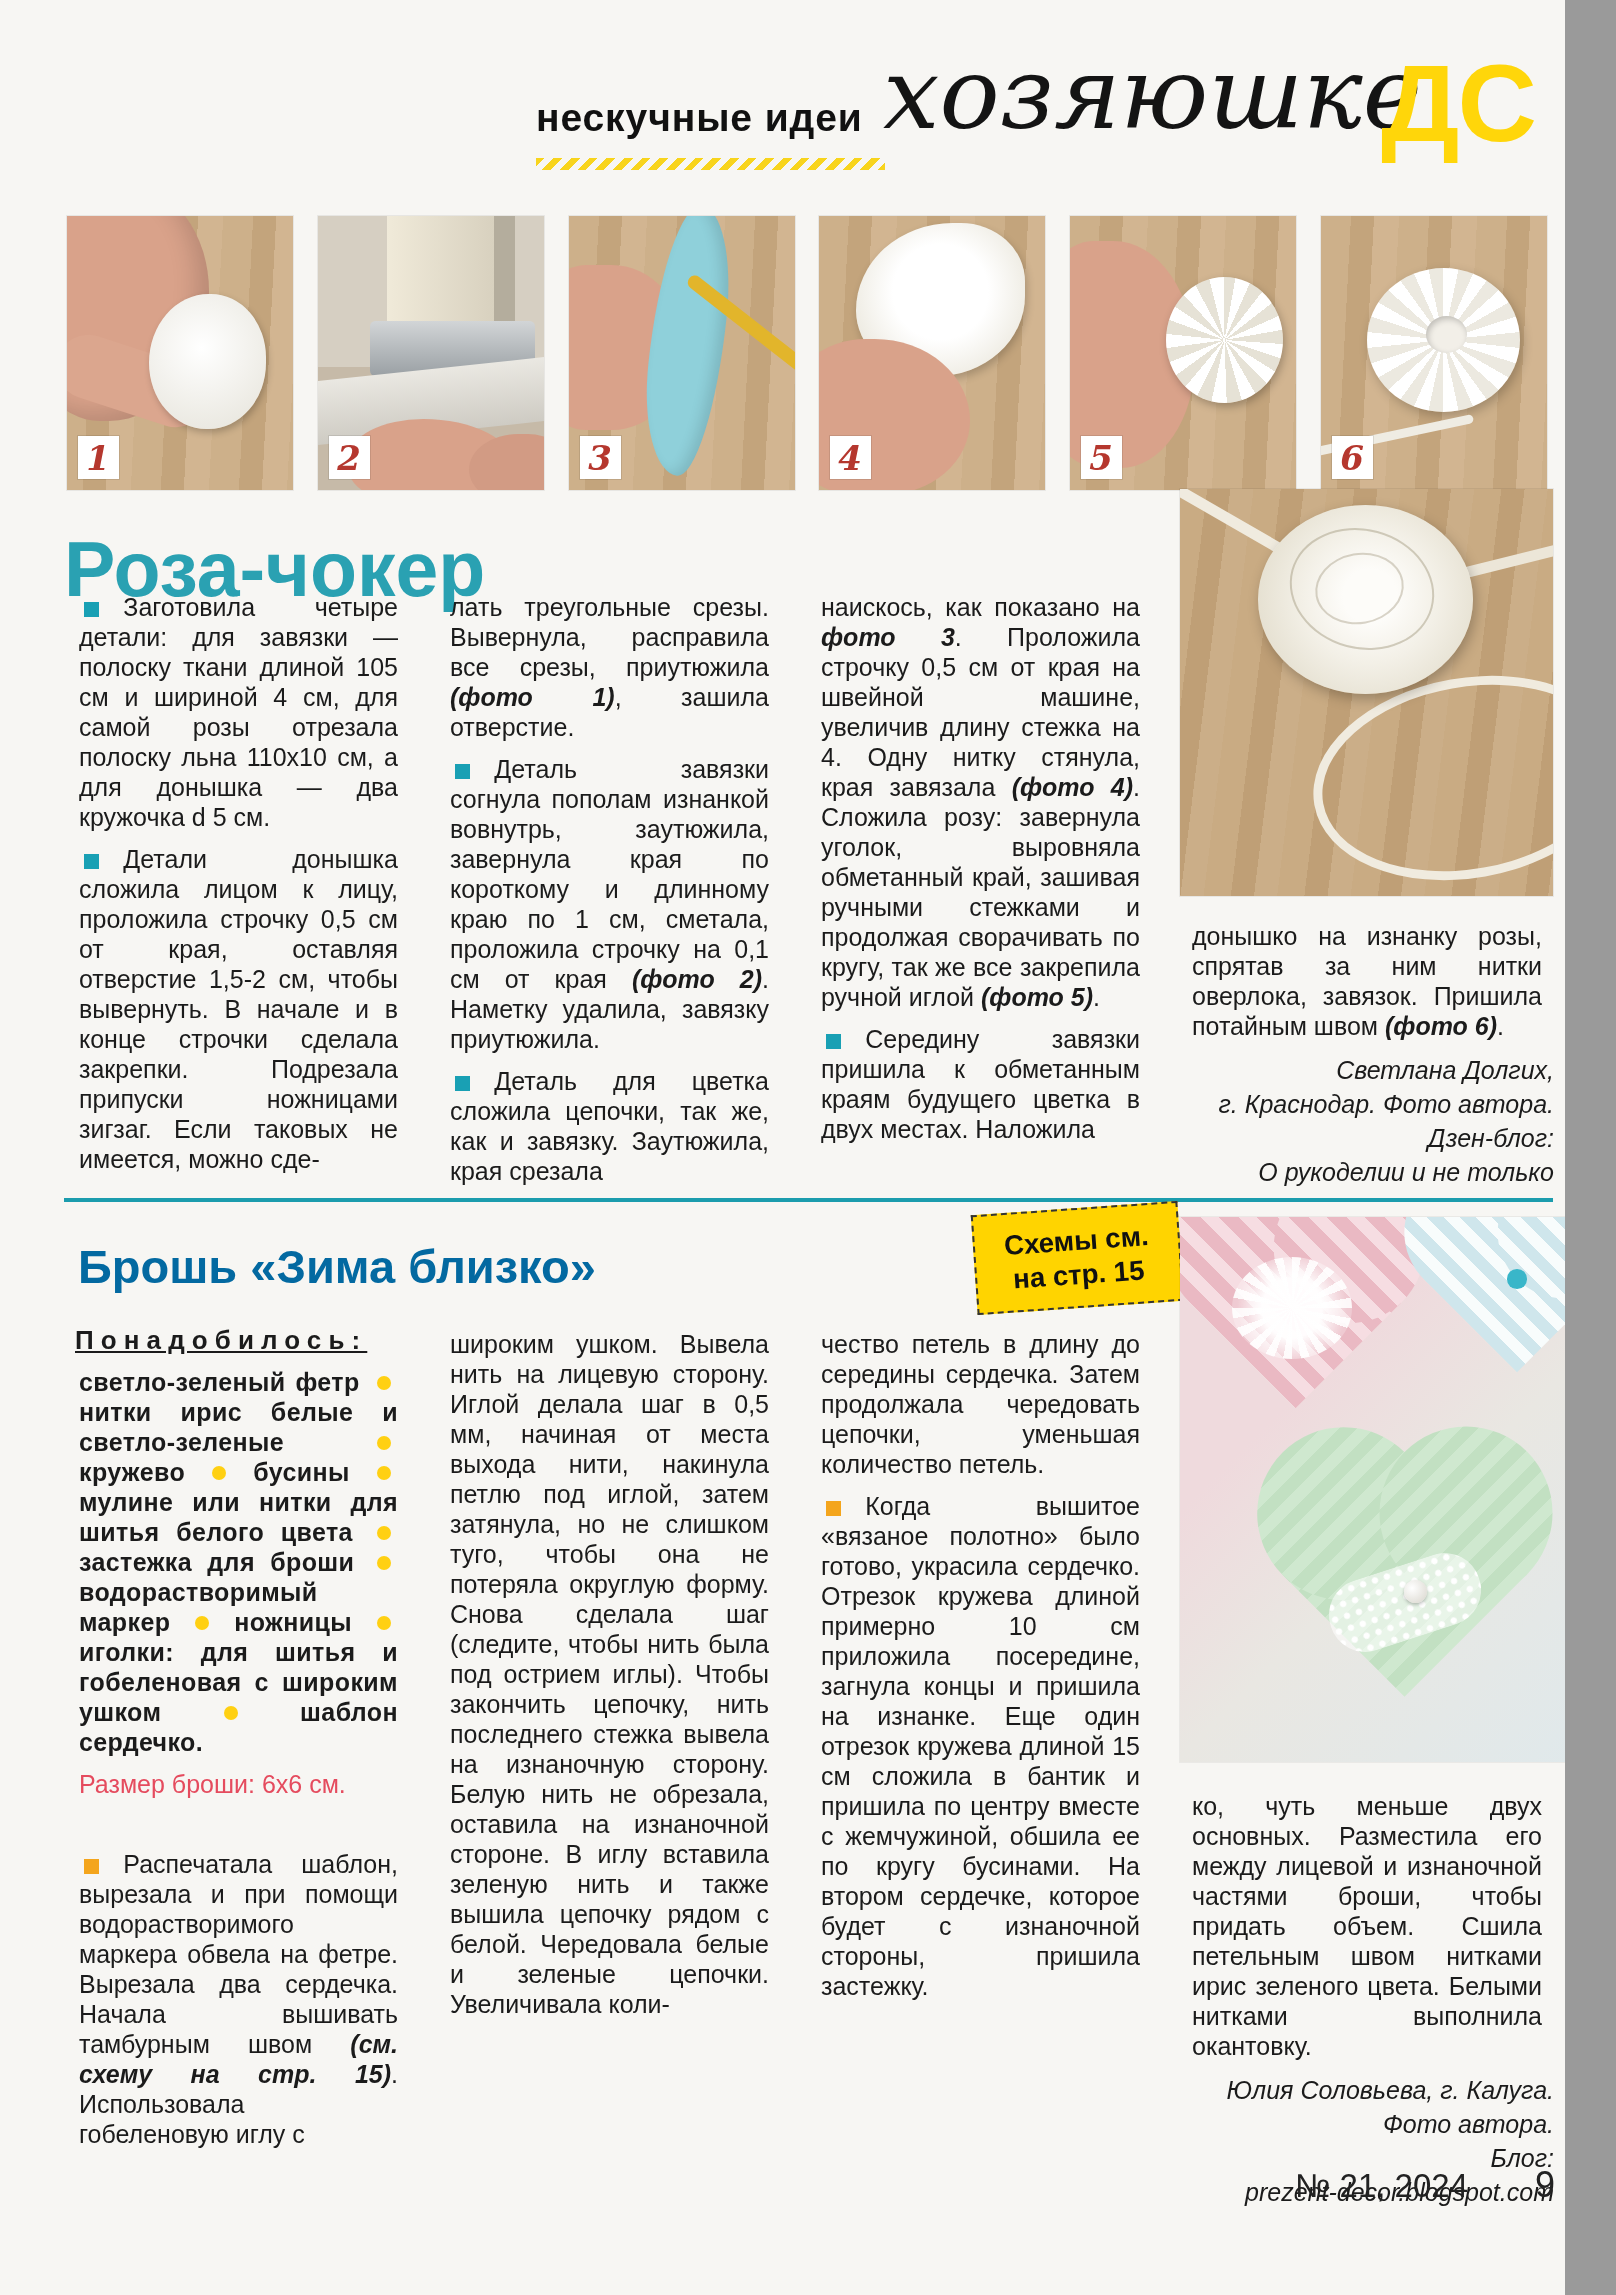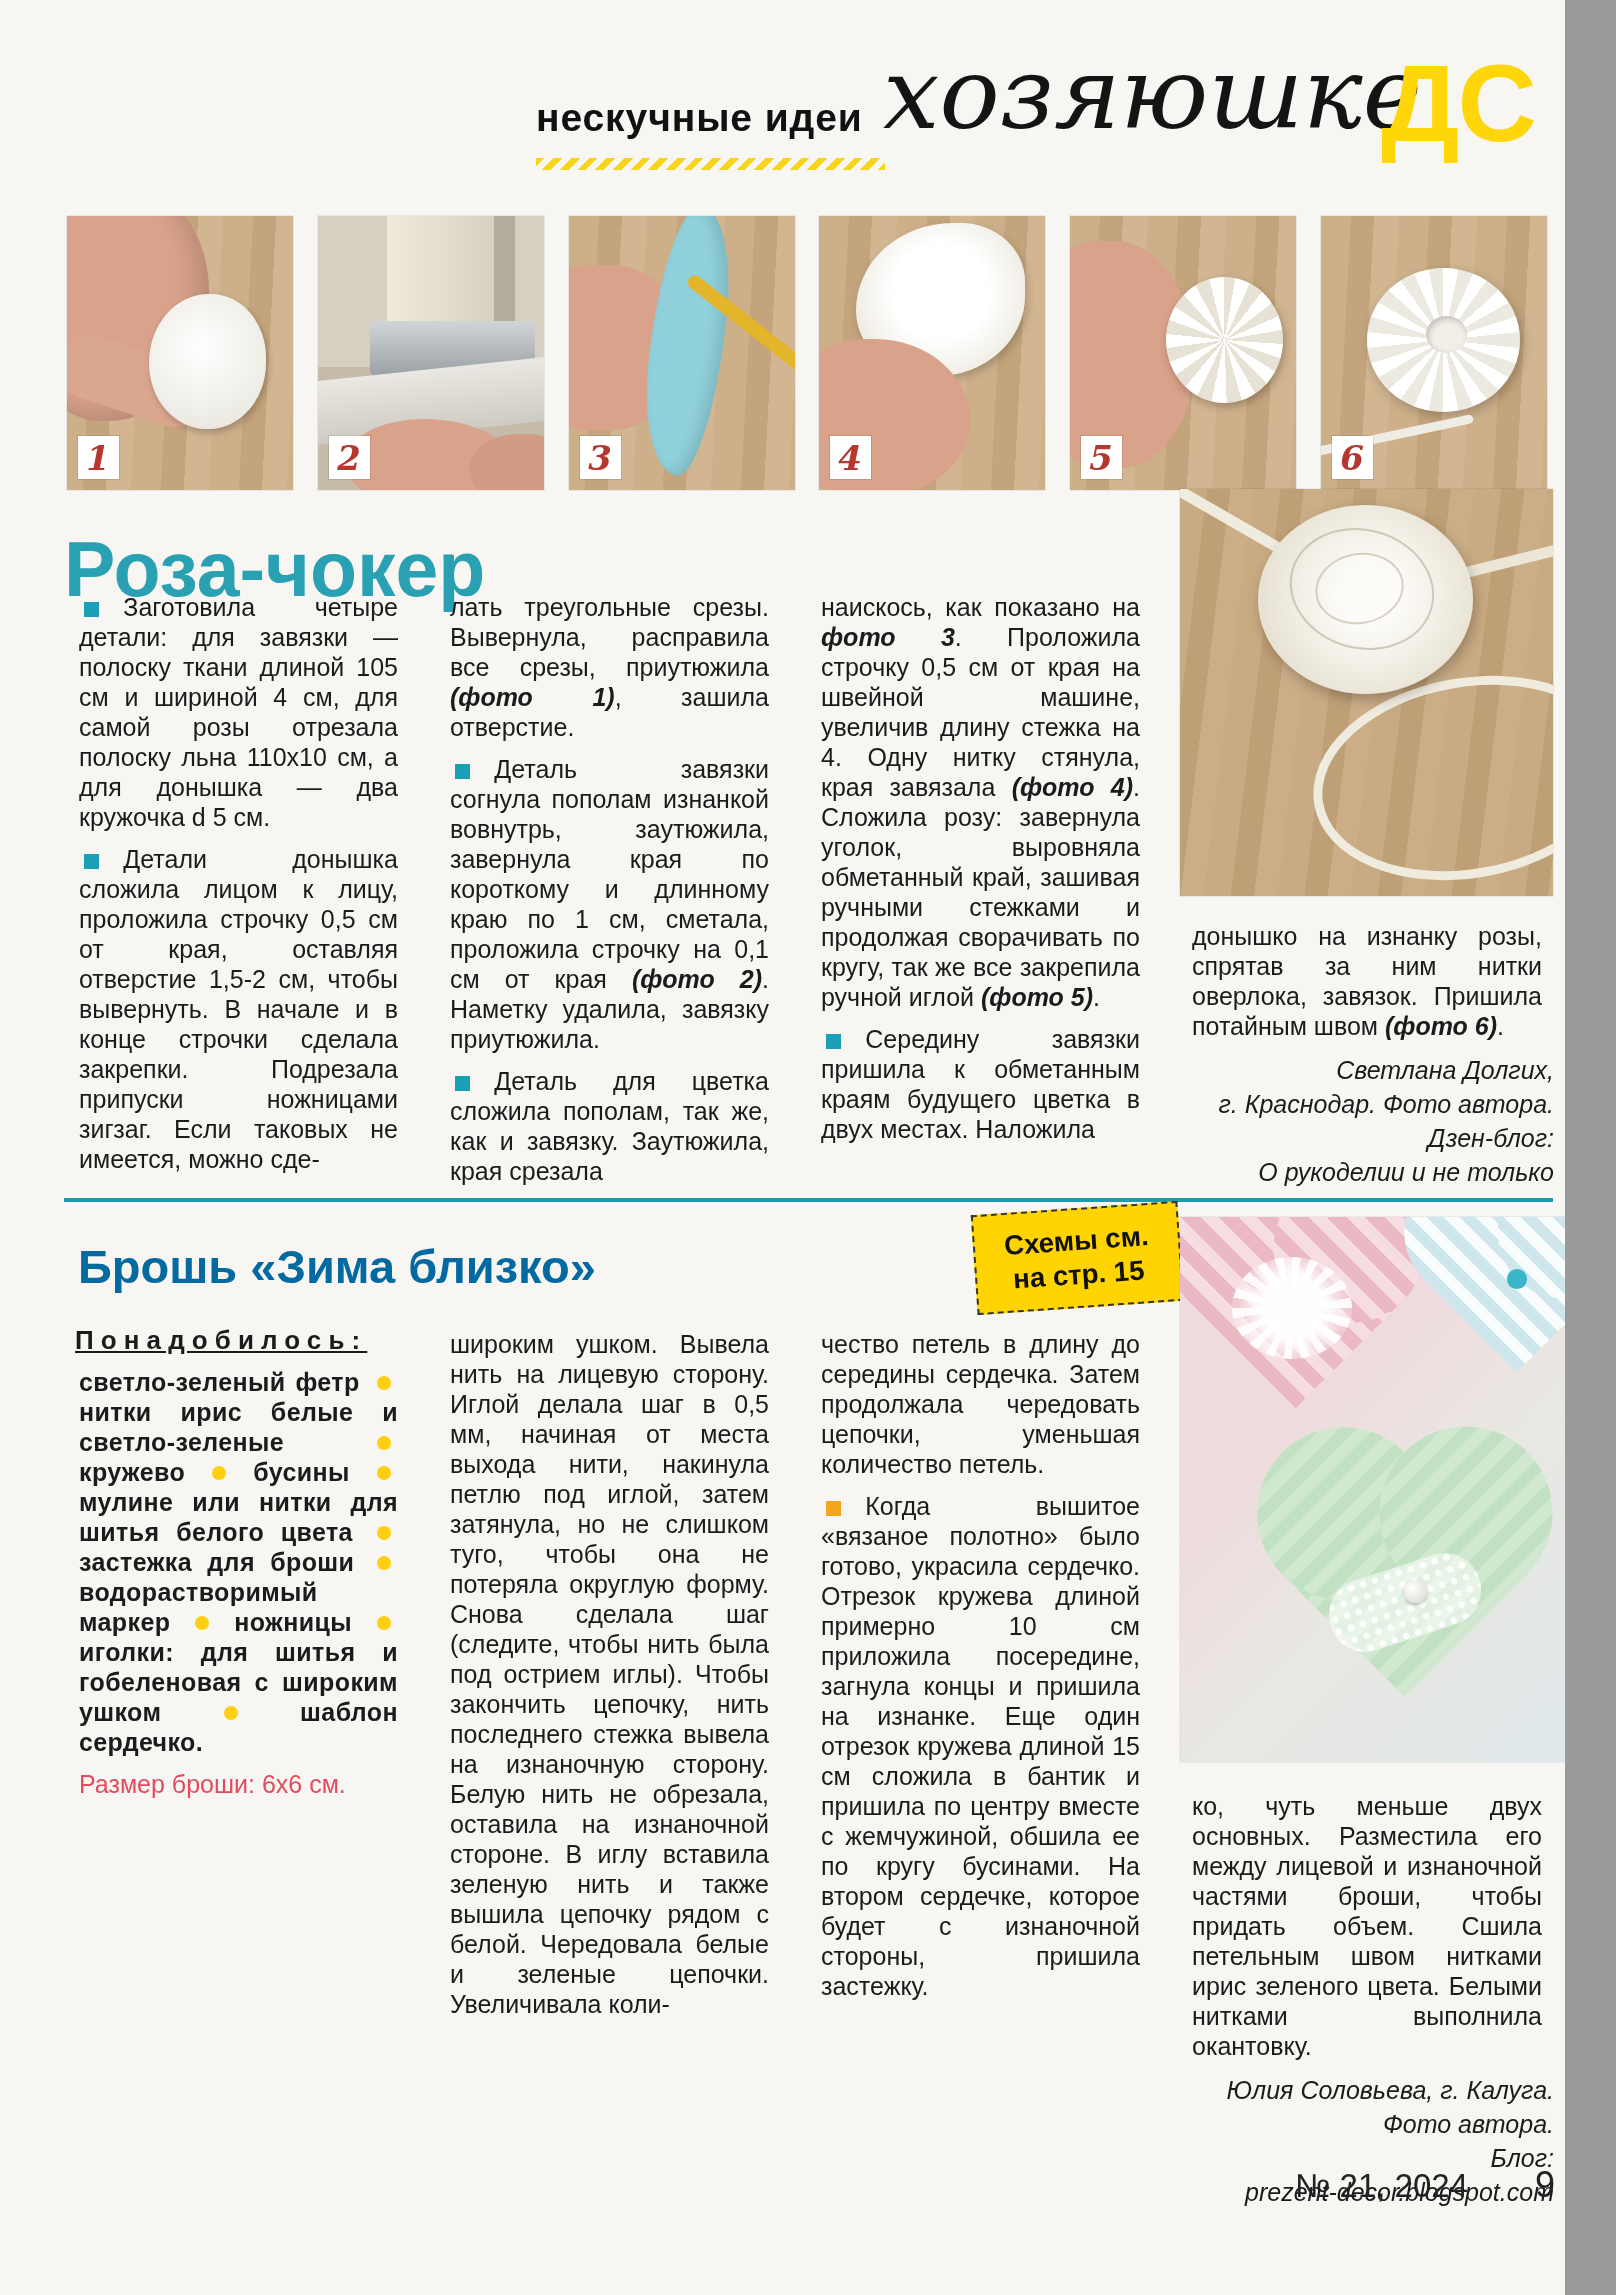--- a/index.html
+++ b/index.html
@@ -188,21 +188,21 @@
   </div>
 
   <h1 class="title1">Роза-чокер</h1>
   <div class="col" style="left:67px;top:580px">
       <p class="para"><span class="sq teal"></span><span>Заготовила четыре детали: для завязки — полоску ткани длиной 105 см и шириной 4 см, для самой розы отрезала полоску льна 110х10 см, а для донышка — два кружочка d 5 см.</span></p>
       <p class="para"><span class="sq teal"></span><span>Детали донышка сложила лицом к лицу, проложила строчку 0,5 см от края, оставляя отверстие 1,5-2 см, чтобы вывернуть. В начале и в конце строчки сделала закрепки. Подрезала припуски ножницами зигзаг. Если таковых не имеется, можно сде-</span></p>
     </div>
   <div class="col" style="left:438px;top:580px">
       <p class="para"><span>лать треугольные срезы. Вывернула, расправила все срезы, приутюжила </span><span class="bseg">(фото 1)</span><span>, зашила отверстие.</span></p>
       <p class="para"><span class="sq teal"></span><span>Деталь завязки согнула пополам изнанкой вовнутрь, заутюжила, завернула края по короткому и длинному краю по 1 см, сметала, проложила строчку на 0,1 см от края </span><span class="bseg">(фото 2)</span><span>. Наметку удалила, завязку приутюжила.</span></p>
-      <p class="para"><span class="sq teal"></span><span>Деталь для цветка сложила пополам, так же, как и завязку. Заутюжила, края срезала</span></p>
+      <p class="para"><span class="sq teal"></span><span>Деталь для цветка сложила цепочки, так же, как и завязку. Заутюжила, края срезала</span></p>
     </div>
   <div class="col" style="left:809px;top:580px">
       <p class="para"><span>наискось, как показано на </span><span class="bseg">фото 3</span><span>. Проложила строчку 0,5 см от края на швейной машине, увеличив длину стежка на 4. Одну нитку стянула, края завязала </span><span class="bseg">(фото 4)</span><span>. Сложила розу: завернула уголок, выровняла обметанный край, зашивая ручными стежками и продолжая сворачивать по кругу, так же все закрепила ручной иглой </span><span class="bseg">(фото 5)</span><span>.</span></p>
       <p class="para"><span class="sq teal"></span><span>Середину завязки пришила к обметанным краям будущего цветка в двух местах. Наложила</span></p>
     </div>
   <div class="photo-rose">
     <div class="rose-cordring"></div>
     <div class="rose-tail1"></div>
     <div class="rose-tail2"></div>
     <div class="rose-flower"></div>
@@ -232,20 +232,21 @@
     <div class="heart h-blue"></div>
     <div class="bead"></div>
     <div class="heart h-green"></div>
     <div class="lace"></div>
     <div class="pearl"></div>
   </div>
   <div class="col" style="left:67px;top:1317px">
       <p class="hneeded">Понадобилось:</p>
       <p class="para materials"><span>светло-зеленый фетр </span><span class="dot"></span><span> нитки ирис белые и светло-зеленые </span><span class="dot"></span><span> кружево </span><span class="dot"></span><span> бусины </span><span class="dot"></span><span> мулине или нитки для шитья белого цвета </span><span class="dot"></span><span> застежка для броши </span><span class="dot"></span><span> водорастворимый маркер </span><span class="dot"></span><span> ножницы </span><span class="dot"></span><span> иголки: для шитья и гобеленовая с широким ушком </span><span class="dot"></span><span> шаблон сердечко.</span></p>
       <p class="size">Размер броши: 6х6 см.</p>
+      <p class="para mt"><span class="sq orange"></span><span>Распечатала шаблон, вырезала и при помощи водорастворимого маркера обвела на фетре. Вырезала два сердечка. Начала вышивать тамбурным швом </span><span class="bseg">(см. схему на стр. 15)</span><span>. Использовала гобеленовую иглу с</span></p>
     </div>
   <div class="col" style="left:438px;top:1317px">
       <p class="para"><span>широким ушком. Вывела нить на лицевую сторону. Иглой делала шаг в 0,5 мм, начиная от места выхода нити, накинула петлю под иглой, затем затянула, но не слишком туго, чтобы она не потеряла округлую форму. Снова сделала шаг (следите, чтобы нить была под острием иглы). Чтобы закончить цепочку, нить последнего стежка вывела на изнаночную сторону. Белую нить не обрезала, оставила на изнаночной стороне. В иглу вставила зеленую нить и также вышила цепочку рядом с белой. Чередовала белые и зеленые цепочки. Увеличивала коли-</span></p>
     </div>
   <div class="col" style="left:809px;top:1317px">
       <p class="para"><span>чество петель в длину до середины сердечка. Затем продолжала чередовать цепочки, уменьшая количество петель.</span></p>
       <p class="para"><span class="sq orange"></span><span>Когда вышитое «вязаное полотно» было готово, украсила сердечко. Отрезок кружева длиной примерно 10 см приложила посередине, загнула концы и пришила на изнанке. Еще один отрезок кружева длиной 15 см сложила в бантик и пришила по центру вместе с жемчужиной, обшила ее по кругу бусинами. На втором сердечке, которое будет с изнаночной стороны, пришила застежку.</span></p>
     </div>
   <div class="col wide" style="left:1180px;top:1779px">
       <p class="para"><span>ко, чуть меньше двух основных. Разместила его между лицевой и изнаночной частями броши, чтобы придать объем. Сшила петельным швом нитками ирис зеленого цвета. Белыми нитками выполнила окантовку.</span></p>

